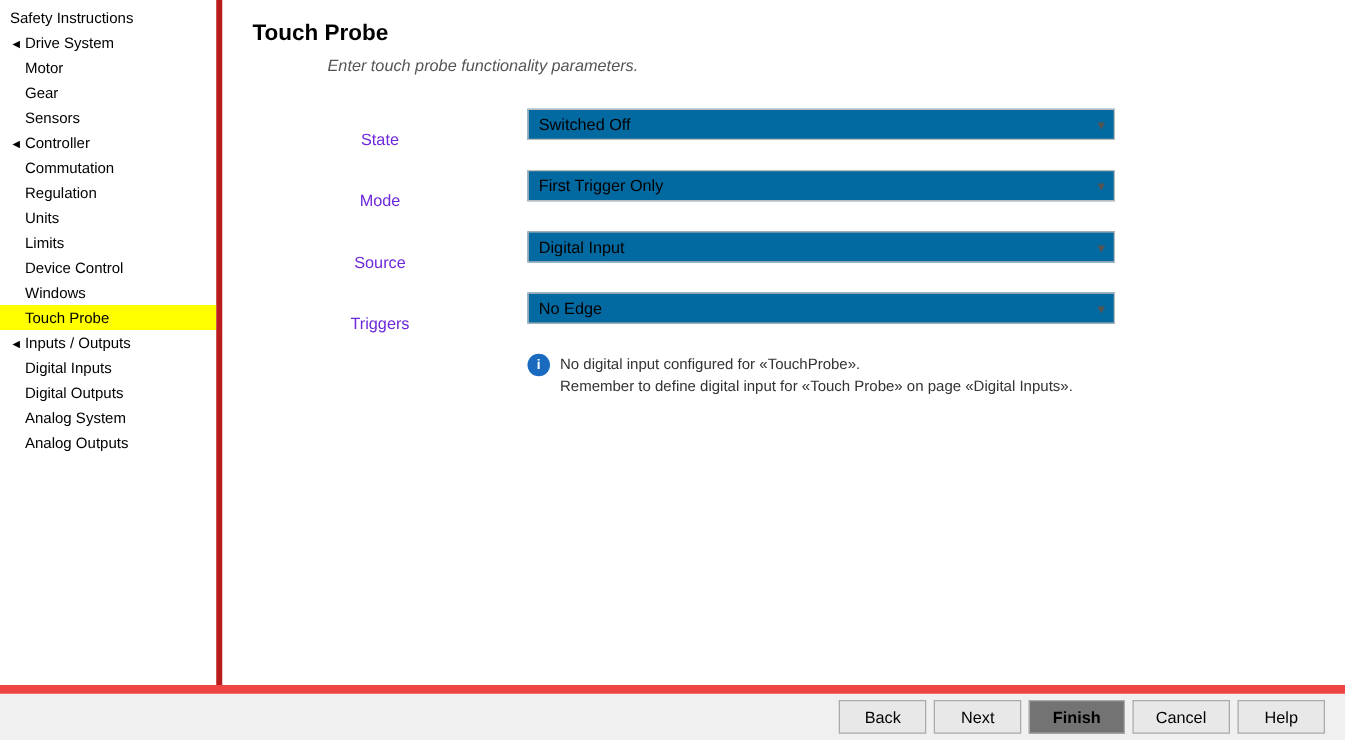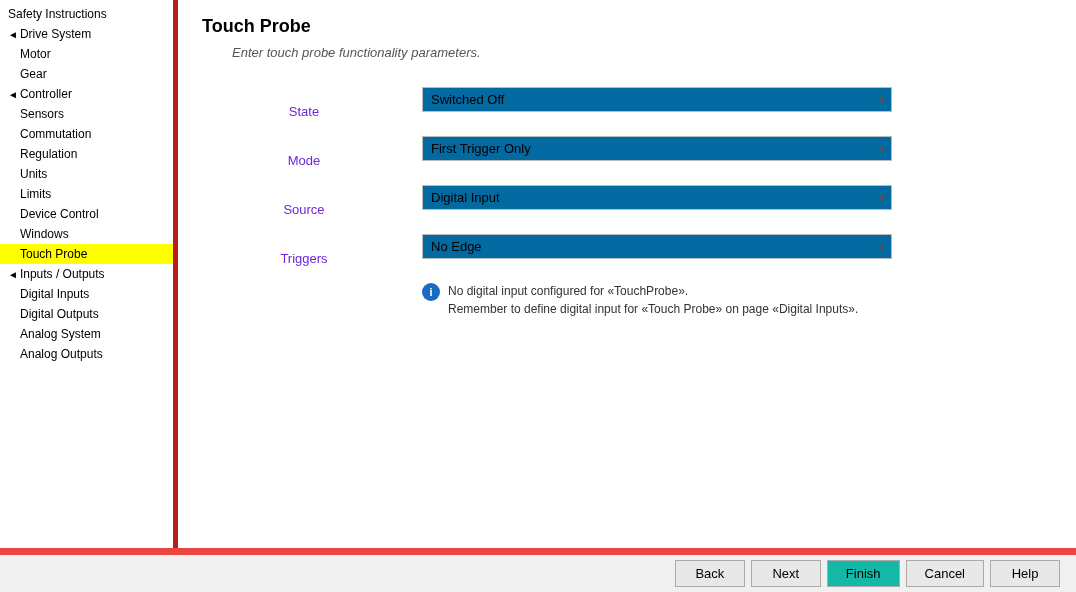--- a/index.html
+++ b/index.html
@@ -56,21 +56,21 @@
     .page-title {
       font-size: 18px;
       font-weight: bold;
       color: #000;
       margin-bottom: 8px;
     }
     .page-subtitle {
       font-style: italic;
       color: #555;
       margin-bottom: 20px;
-      margin-left: 30px;
+      margin-left: 60px;
       font-size: 13px;
     }
     .form-row {
       display: flex;
       align-items: center;
       margin-bottom: 10px;
     }
     .form-label {
       width: 220px;
       text-align: center;
@@ -146,38 +146,38 @@
     .btn {
       padding: 5px 18px;
       font-size: 13px;
       border: 1px solid #aaa;
       background: #e8e8e8;
       cursor: pointer;
       min-width: 70px;
       text-align: center;
     }
     .btn-finish {
-      background: #14b8a6;
+      background: #737373;
       border: 1px solid #aaa;
-      font-weight: normal;
+      font-weight: bold;
     }
   </style>
 </head>
 <body>
 
 <div class="main-container">
 
   <div class="sidebar">
 
   <div class="sidebar-item"><span>Safety Instructions</span></div>
       <div class="sidebar-item"><span class="sidebar-arrow">◄ </span><span>Drive System</span></div>
       <div class="sidebar-item indent1"><span>Motor</span></div>
       <div class="sidebar-item indent1"><span>Gear</span></div>
+      <div class="sidebar-item indent1"><span>Sensors</span></div>
       <div class="sidebar-item"><span class="sidebar-arrow">◄ </span><span>Controller</span></div>
-      <div class="sidebar-item indent1"><span>Sensors</span></div>
       <div class="sidebar-item indent1"><span>Commutation</span></div>
       <div class="sidebar-item indent1"><span>Regulation</span></div>
       <div class="sidebar-item indent1"><span>Units</span></div>
       <div class="sidebar-item indent1"><span>Limits</span></div>
       <div class="sidebar-item indent1"><span>Device Control</span></div>
       <div class="sidebar-item indent1"><span>Windows</span></div>
       <div class="sidebar-item indent1 selected"><span>Touch Probe</span></div>
       <div class="sidebar-item"><span class="sidebar-arrow">◄ </span><span>Inputs / Outputs</span></div>
       <div class="sidebar-item indent1"><span>Digital Inputs</span></div>
       <div class="sidebar-item indent1"><span>Digital Outputs</span></div>

